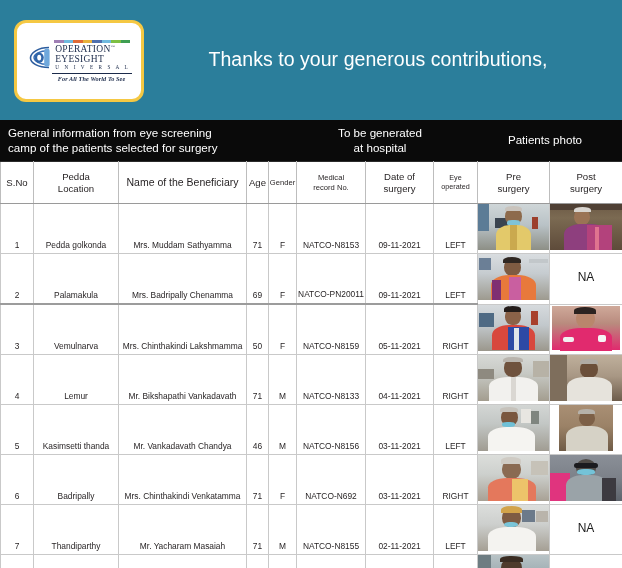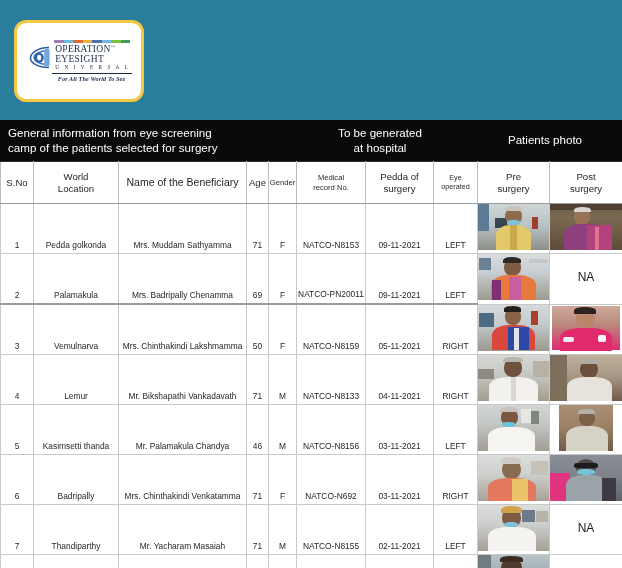--- a/index.html
+++ b/index.html
@@ -270,20 +270,21 @@
             <div class="lw2">EYESIGHT</div>
             <div class="lw3">U N I V E R S A L</div>
           </div>
         </div>
         <div class="logo-rule"></div>
         <div class="logo-tag">For All The World To See</div>
       </div>
     </div>
 
     <div class="banner-text">
+      <div>Thanks to your generous contributions,</div>
     </div>
   </div>
 
   <div class="group-header">
     <div class="gh-cell gh-general">
       <div>
         <div>General information from eye screening</div>
         <div>camp of the patients selected for surgery</div>
       </div>
     </div>
@@ -307,26 +308,26 @@
         <col style="width:28px">
         <col style="width:69px">
       <col style="width:68px">
         <col style="width:44px">
         <col style="width:72px">
         <col style="width:73px">
     </colgroup>
     <thead>
       <tr>
         <th class="med"><span>S.No</span></th>
-        <th class="med"><span>World</span><br><span>Location</span></th>
+        <th class="med"><span>Pedda</span><br><span>Location</span></th>
         <th><span>Name of the Beneficiary</span></th>
         <th class="med"><span>Age</span></th>
         <th class="small"><span>Gender</span></th>
         <th class="small"><span>Medical</span><br><span>record No.</span></th>
-        <th class="med"><span>Pedda of</span><br><span>surgery</span></th>
+        <th class="med"><span>Date of</span><br><span>surgery</span></th>
         <th class="tiny"><span>Eye</span><br><span>operated</span></th>
         <th class="med"><span>Pre</span><br><span>surgery</span></th>
         <th class="med"><span>Post</span><br><span>surgery</span></th>
       </tr>
     </thead>
     <tbody>
 
       <tr>
         <td class="valbot">1</td>
         <td class="valbot">Pedda golkonda</td>
@@ -449,21 +450,21 @@
             <div class="head" style="left:42%;top:10%;width:24%;height:40%;background:#6b4f3a"></div>
             <div style="position:absolute;left:41%;top:8%;width:26%;height:12%;background:#b0aba4;border-radius:50% 50% 0 0"></div>
             <div class="body" style="left:24%;top:48%;width:62%;height:52%;background:#e6e3dc"></div>
           </div>
         </td>
       </tr>
 
       <tr>
         <td class="valbot">5</td>
         <td class="valbot">Kasimsetti thanda</td>
-        <td class="valbot">Mr. Palamakula Chandya</td>
+        <td class="valbot">Mr. Vankadavath Chandya</td>
         <td class="valbot">46</td>
         <td class="valbot">M</td>
         <td class="valbot">NATCO-N8156</td>
         <td class="valbot">03-11-2021</td>
         <td class="valbot">LEFT</td>
         <td class="photo">
           <div class="ph">
             <div class="bg" style="background:linear-gradient(180deg,#d3d6d4 0%,#c3c7c5 40%,#a09c92 100%)"></div>
             <div style="position:absolute;left:60%;top:8%;width:14%;height:32%;background:#e8e6e1"></div>
             <div style="position:absolute;left:74%;top:14%;width:12%;height:28%;background:#7f857f"></div>

